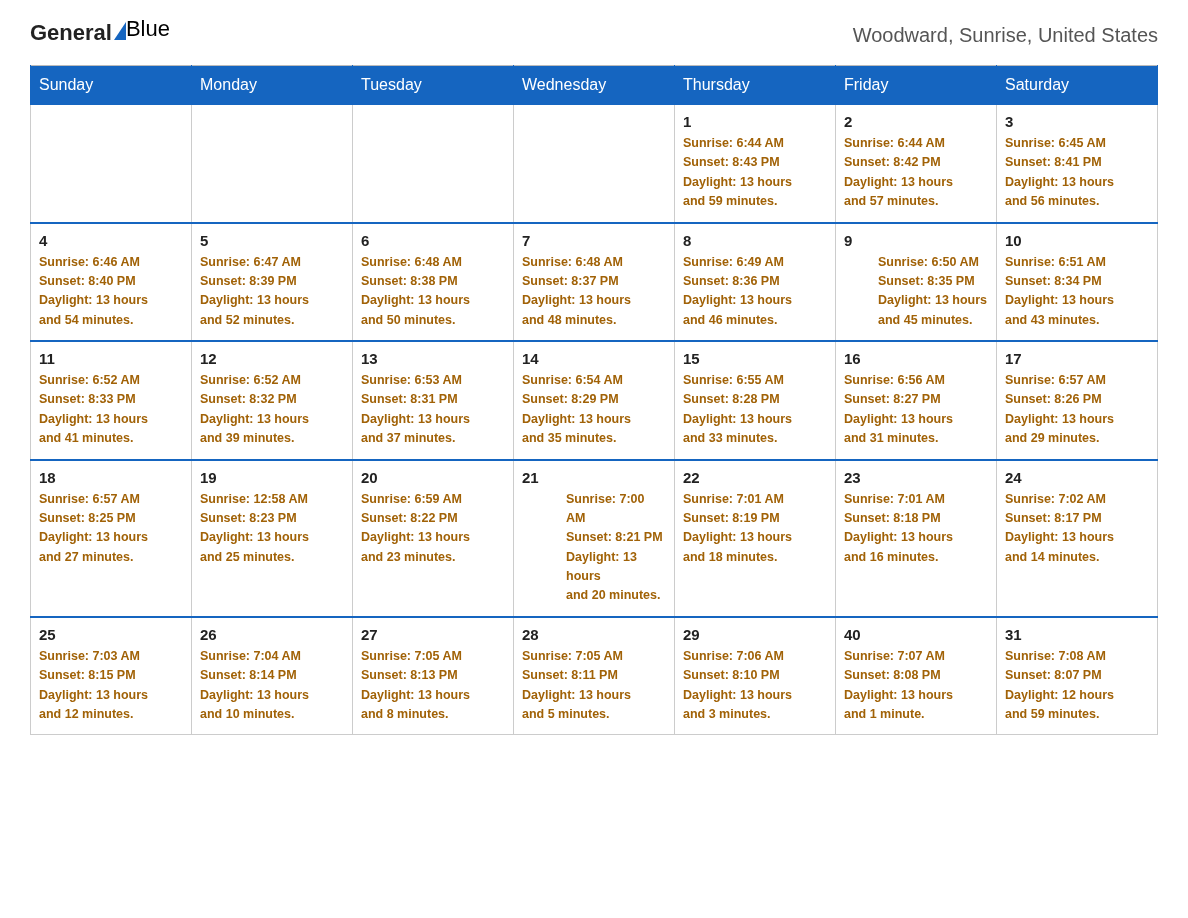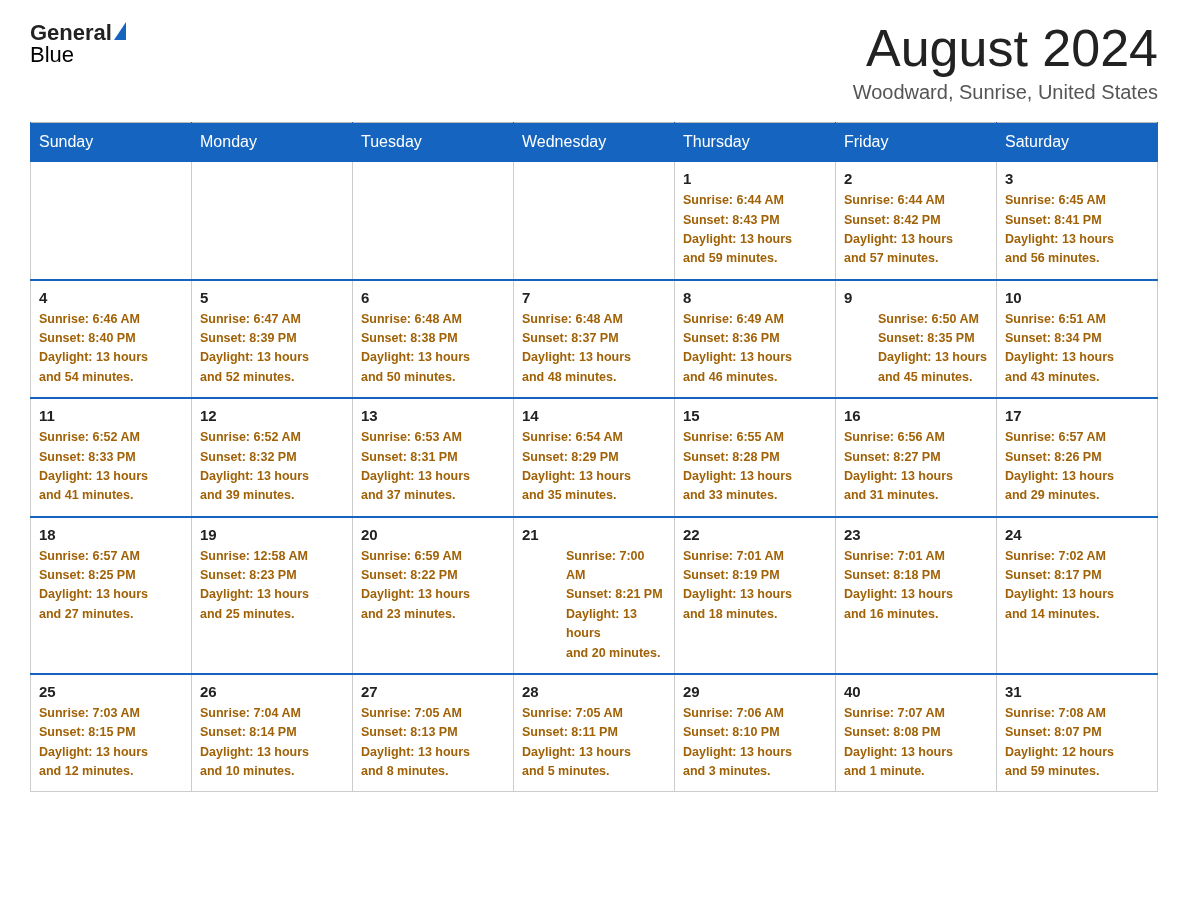--- a/index.html
+++ b/index.html
@@ -97,30 +97,29 @@
     .calendar thead tr th {
       border-top: none;
       margin-top: 10px;
     }
   </style>
 </head>
 <body>
 
 <div class="header">
   <div class="logo">
-    <div style="display:flex;flex-direction:column;align-items:flex-start;">
+    <div style="display:flex;flex-direction:row;align-items:flex-start;">
       <div style="display:flex;align-items:center;">
         <span class="logo-text-general">General</span>
         <div class="logo-triangle"></div>
       </div>
       <span class="logo-text-blue" style="margin-top:-4px;margin-left:0;">Blue</span>
     </div>
   </div>
   <div class="title-block">
-    <div class="month-title">August 2024</div>
     <div class="location-title">Woodward, Sunrise, United States</div>
   </div>
 </div>
 
 <table class="calendar">
   <thead>
     <tr>
     <th>Sunday</th>
         <th>Monday</th>
         <th>Tuesday</th>

